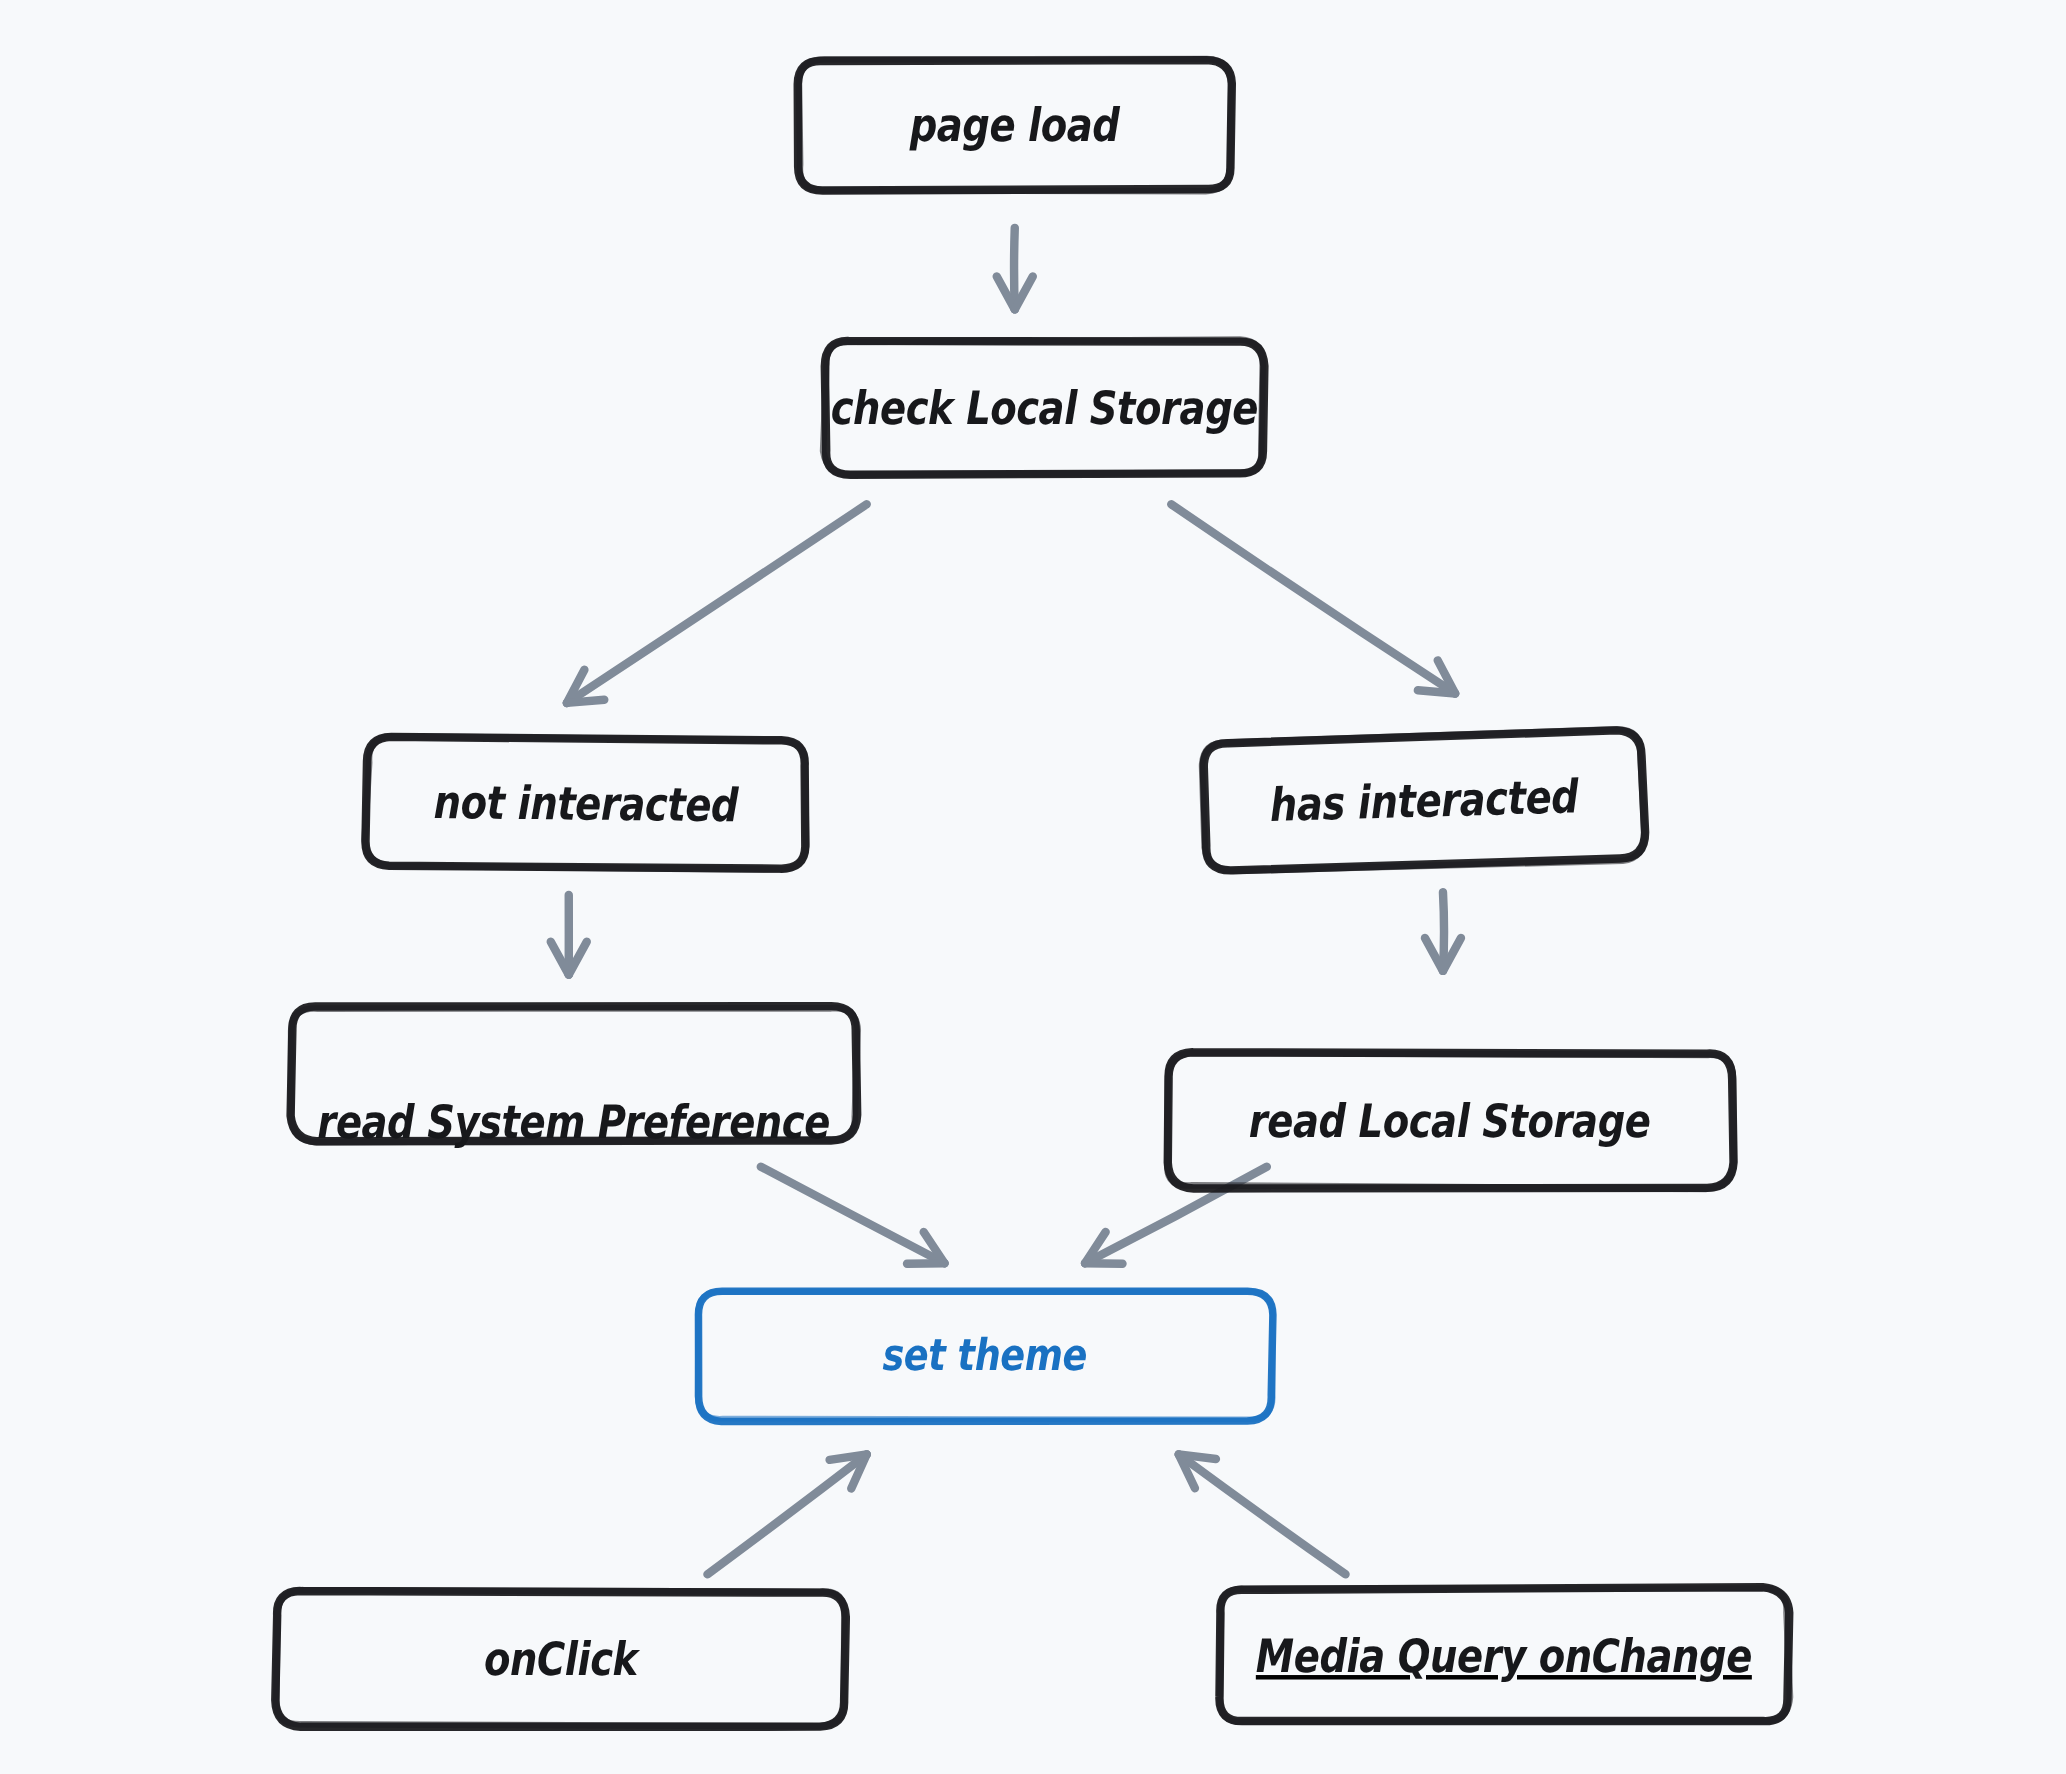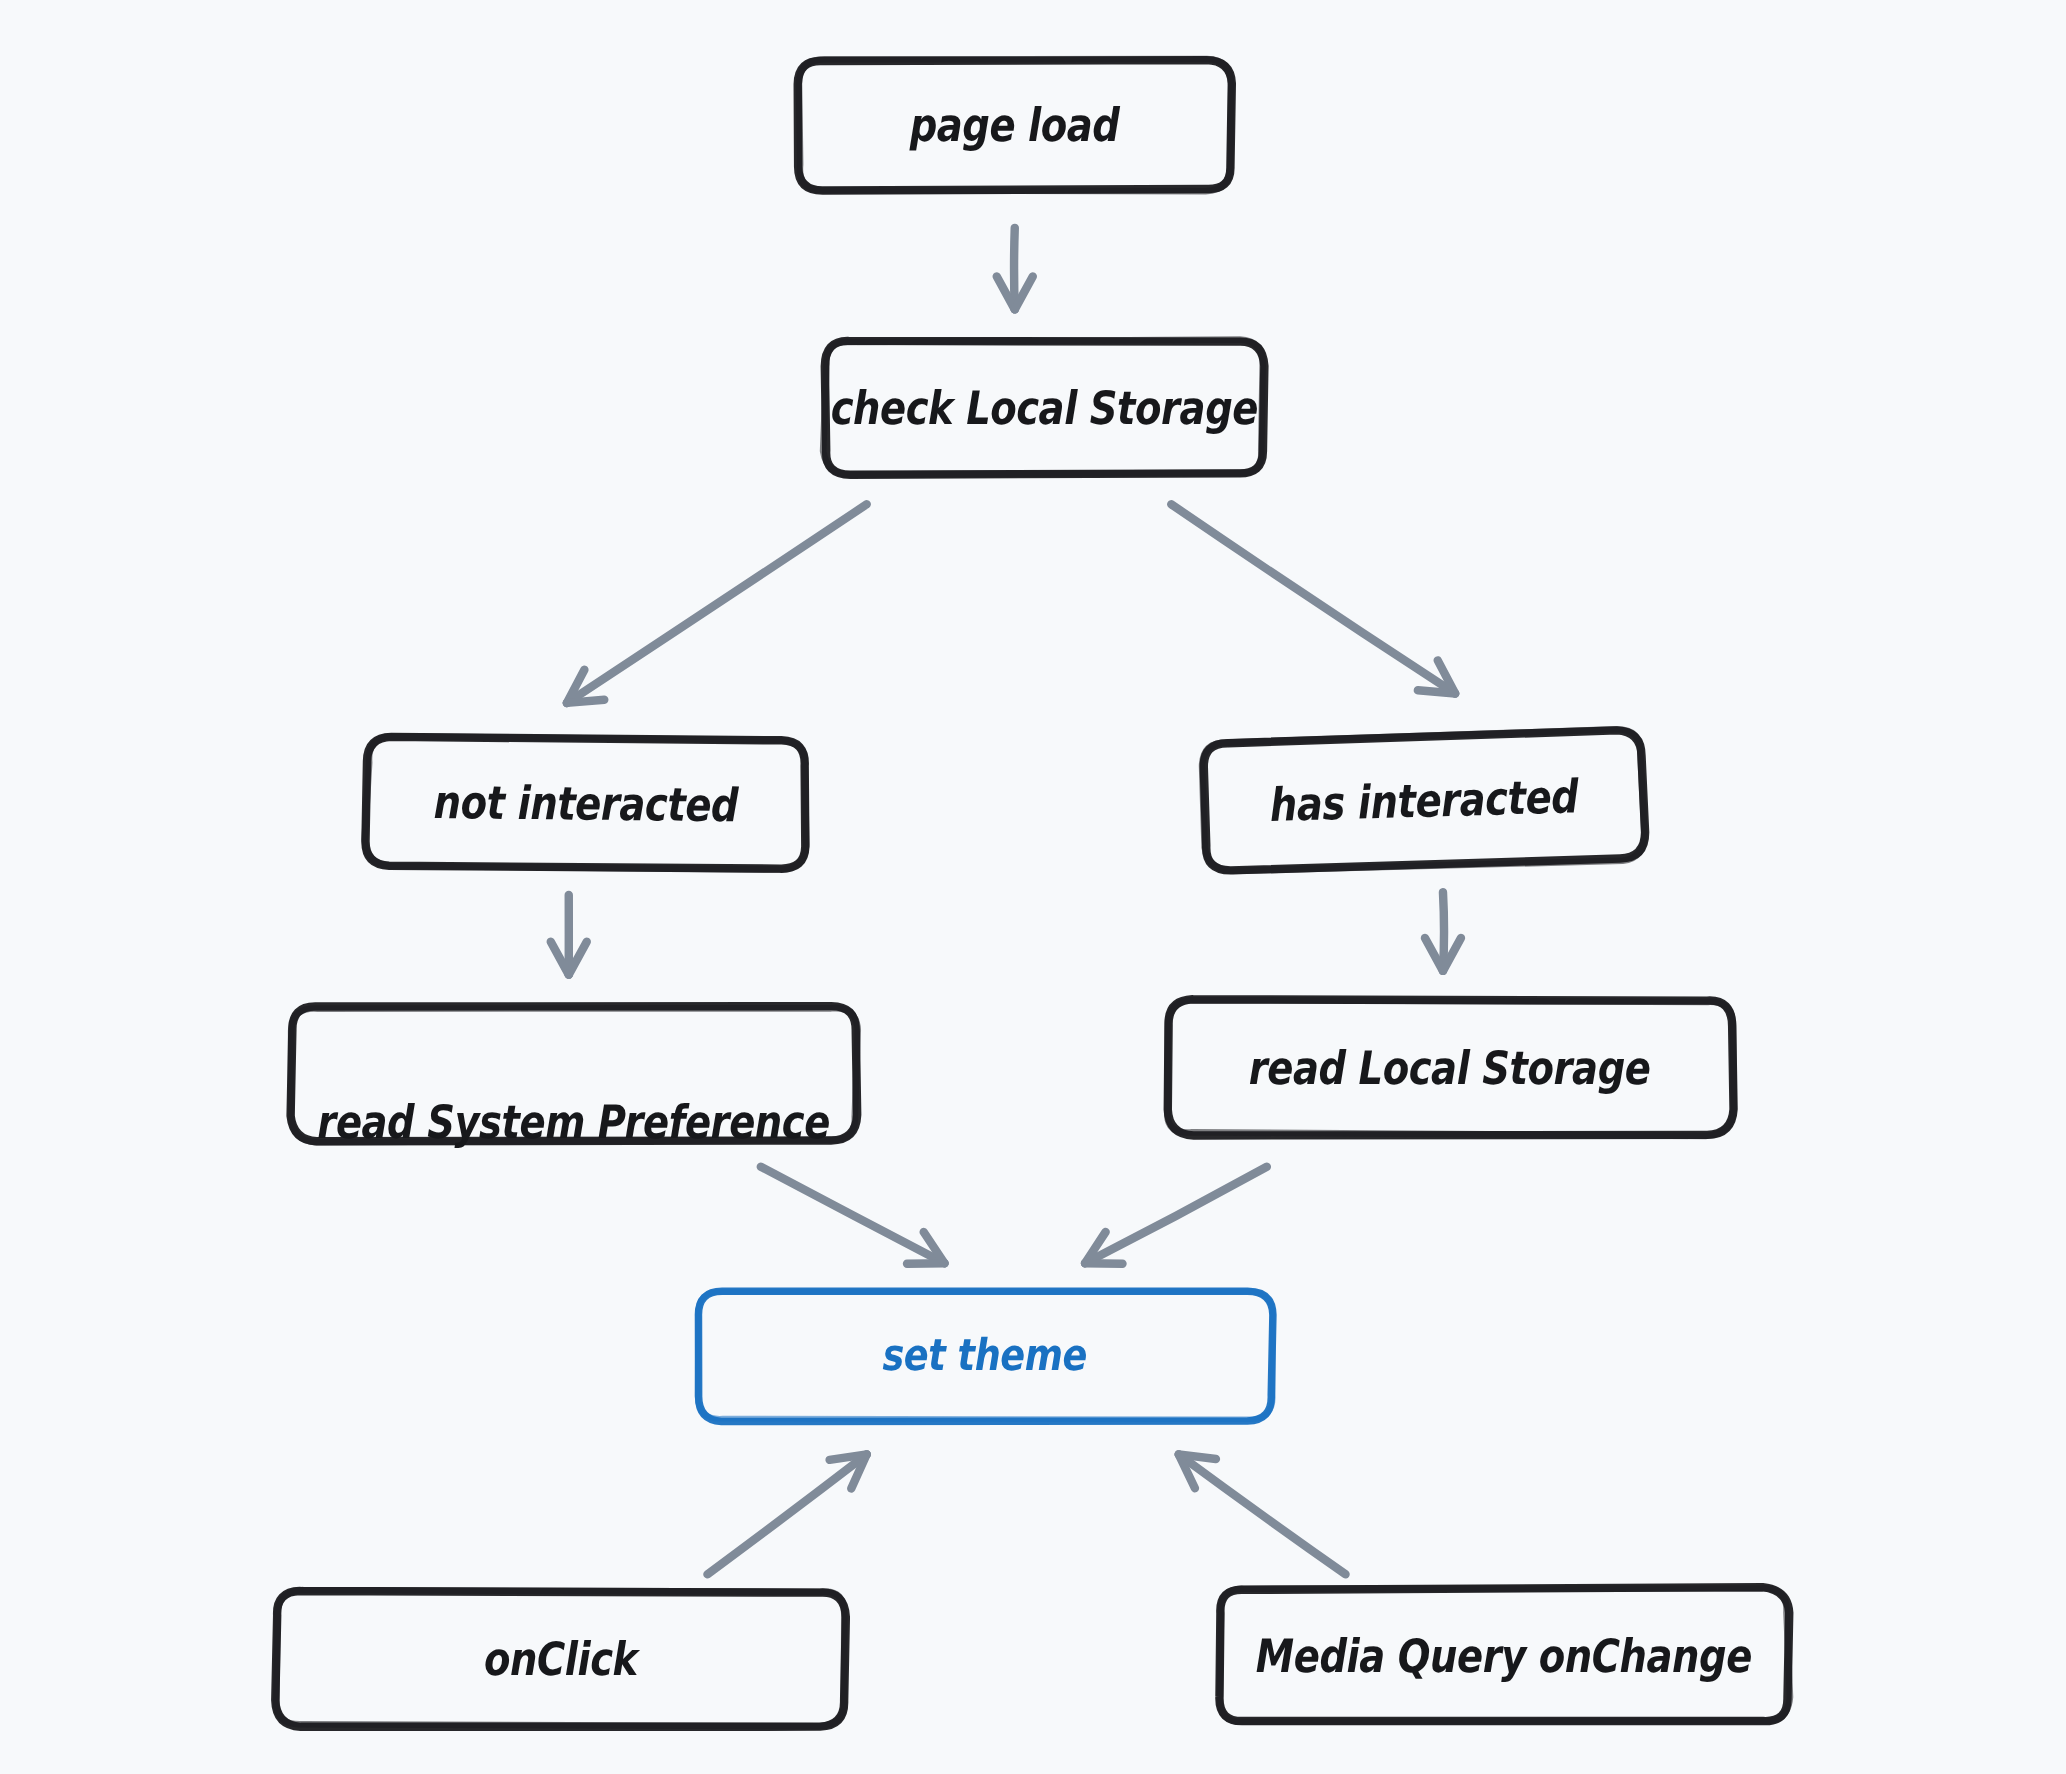--- a/index.html
+++ b/index.html
@@ -153,21 +153,21 @@
       <div class="frame">
         <svg class="sketch" width="576" height="145" viewBox="0 0 615 155">
           <g transform="translate(6,6)" fill="none" stroke="#1b1b1f" stroke-width="9" stroke-linecap="round" stroke-linejoin="round">
             <path d="M 24.84 -0.15 L 576.58 -0.50 Q 603.00 -0.36 602.68 25.64 L 604.20 115.78 Q 603.00 143.00 576.30 143.12 L 26.58 143.95 Q 1.33 143.00 -1.44 116.70 L 0.43 24.75 Q 0 0 24.84 -0.15" opacity="0.95"></path>
             <path d="M 27.54 2.14 L 576.45 1.87 Q 603.00 -0.91 604.85 24.61 L 601.62 117.80 Q 603.00 143.00 576.91 142.62 L 24.67 144.85 Q -0.10 143.00 -0.91 116.37 L -0.88 26.23 Q 0 0 27.54 2.14" opacity="0.55" stroke-width="7"></path>
           </g>
         </svg>
       </div>
       <span class="label" style="font-size: 41px;">read System Preference</span>
     </div>
-    <div class="node dark" style="left: 1162px; top: 995px; width: 576px; height: 145px;">
+    <div class="node dark" style="left: 1162px; top: 1048px; width: 576px; height: 145px;">
       <div class="frame">
         <svg class="sketch" width="576" height="145" viewBox="0 0 615 155">
           <g transform="translate(6,6)" fill="none" stroke="#1b1b1f" stroke-width="9" stroke-linecap="round" stroke-linejoin="round">
             <path d="M 26.05 -1.38 L 576.45 0.03 Q 603.00 -1.54 603.12 27.28 L 604.59 116.04 Q 603.00 143.00 576.35 143.53 L 27.51 144.14 Q 0.85 143.00 -0.18 116.46 L 0.67 25.95 Q 0 0 26.05 -1.38" opacity="0.95"></path>
             <path d="M 26.24 -0.69 L 577.33 1.33 Q 603.00 0.17 604.01 24.88 L 604.83 116.19 Q 603.00 143.00 574.81 144.61 L 25.72 140.77 Q -2.28 143.00 -0.50 118.92 L -0.16 28.28 Q 0 0 26.24 -0.69" opacity="0.55" stroke-width="7"></path>
           </g>
         </svg>
       </div>
       <span class="label" style="font-size: 41px;">read Local Storage</span>
     </div>
@@ -186,21 +186,21 @@
       <div class="frame">
         <svg class="sketch" width="581" height="145" viewBox="0 0 620 155">
           <g transform="translate(6,6)" fill="none" stroke="#1b1b1f" stroke-width="9" stroke-linecap="round" stroke-linejoin="round">
             <path d="M 25.28 -0.62 L 581.19 1.09 Q 608.00 -0.69 609.00 27.37 L 607.18 116.56 Q 608.00 143.00 581.44 144.35 L 26.17 144.54 Q -0.11 143.00 -0.87 115.99 L 1.15 25.15 Q 0 0 25.28 -0.62" opacity="0.95"></path>
             <path d="M 28.23 -1.75 L 584.10 0.26 Q 608.00 -2.27 607.33 25.44 L 607.05 117.56 Q 608.00 143.00 580.20 143.99 L 27.80 141.82 Q -2.05 143.00 0.32 114.82 L 1.27 27.78 Q 0 0 28.23 -1.75" opacity="0.55" stroke-width="7"></path>
           </g>
         </svg>
       </div>
       <span class="label" style="font-size: 41px;">onClick</span>
     </div>
-    <div class="node dark" style="left: 1213px; top: 1583px; width: 581px; height: 145px;">
+    <div class="node dark" style="left: 1213px; top: 1583px; width: 581px; height: 145px; text-decoration: underline;">
       <div class="frame">
         <svg class="sketch" width="581" height="145" viewBox="0 0 620 155">
           <g transform="translate(6,6)" fill="none" stroke="#1b1b1f" stroke-width="9" stroke-linecap="round" stroke-linejoin="round">
             <path d="M 26.49 1.35 L 581.06 -1.59 Q 608.00 1.33 609.44 25.81 L 607.57 116.82 Q 608.00 143.00 581.49 141.55 L 27.09 141.53 Q -0.58 143.00 0.39 115.75 L 1.39 26.35 Q 0 0 26.49 1.35" opacity="0.95"></path>
             <path d="M 26.93 0.02 L 580.38 -0.27 Q 608.00 -1.20 606.49 25.71 L 610.26 115.95 Q 608.00 143.00 582.69 141.38 L 24.24 142.35 Q 0.37 143.00 0.73 117.37 L 1.99 25.23 Q 0 0 26.93 0.02" opacity="0.55" stroke-width="7"></path>
           </g>
         </svg>
       </div>
       <span class="label" style="font-size: 41px;">Media Query onChange</span>
     </div>

